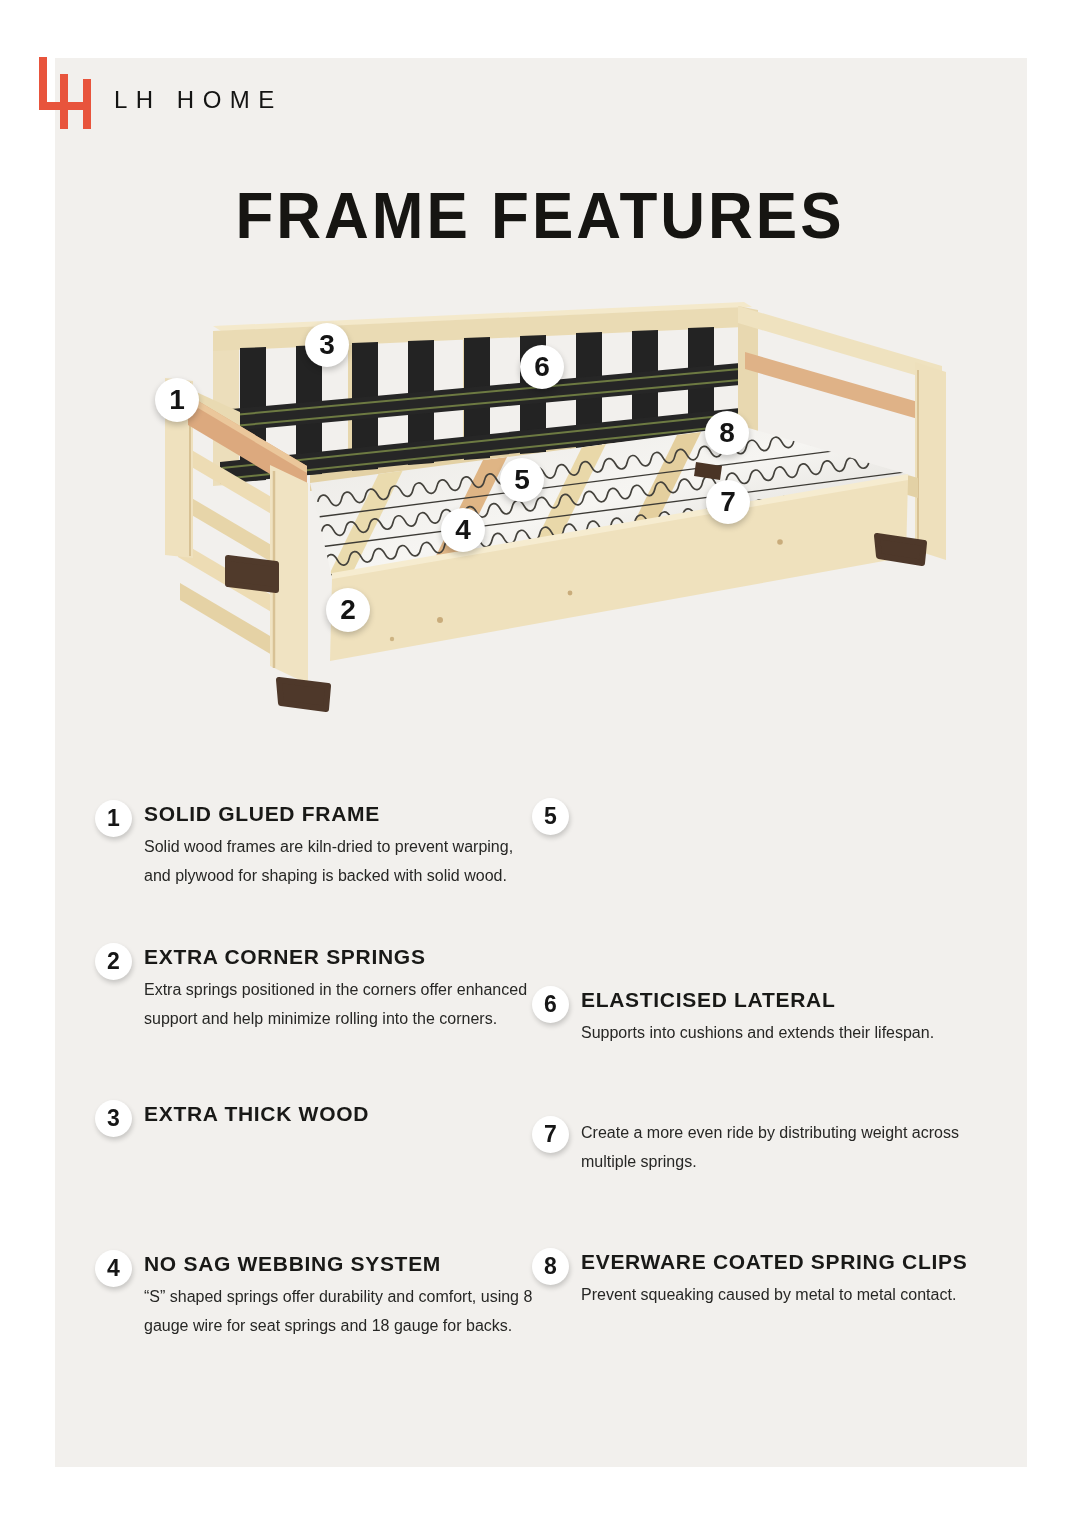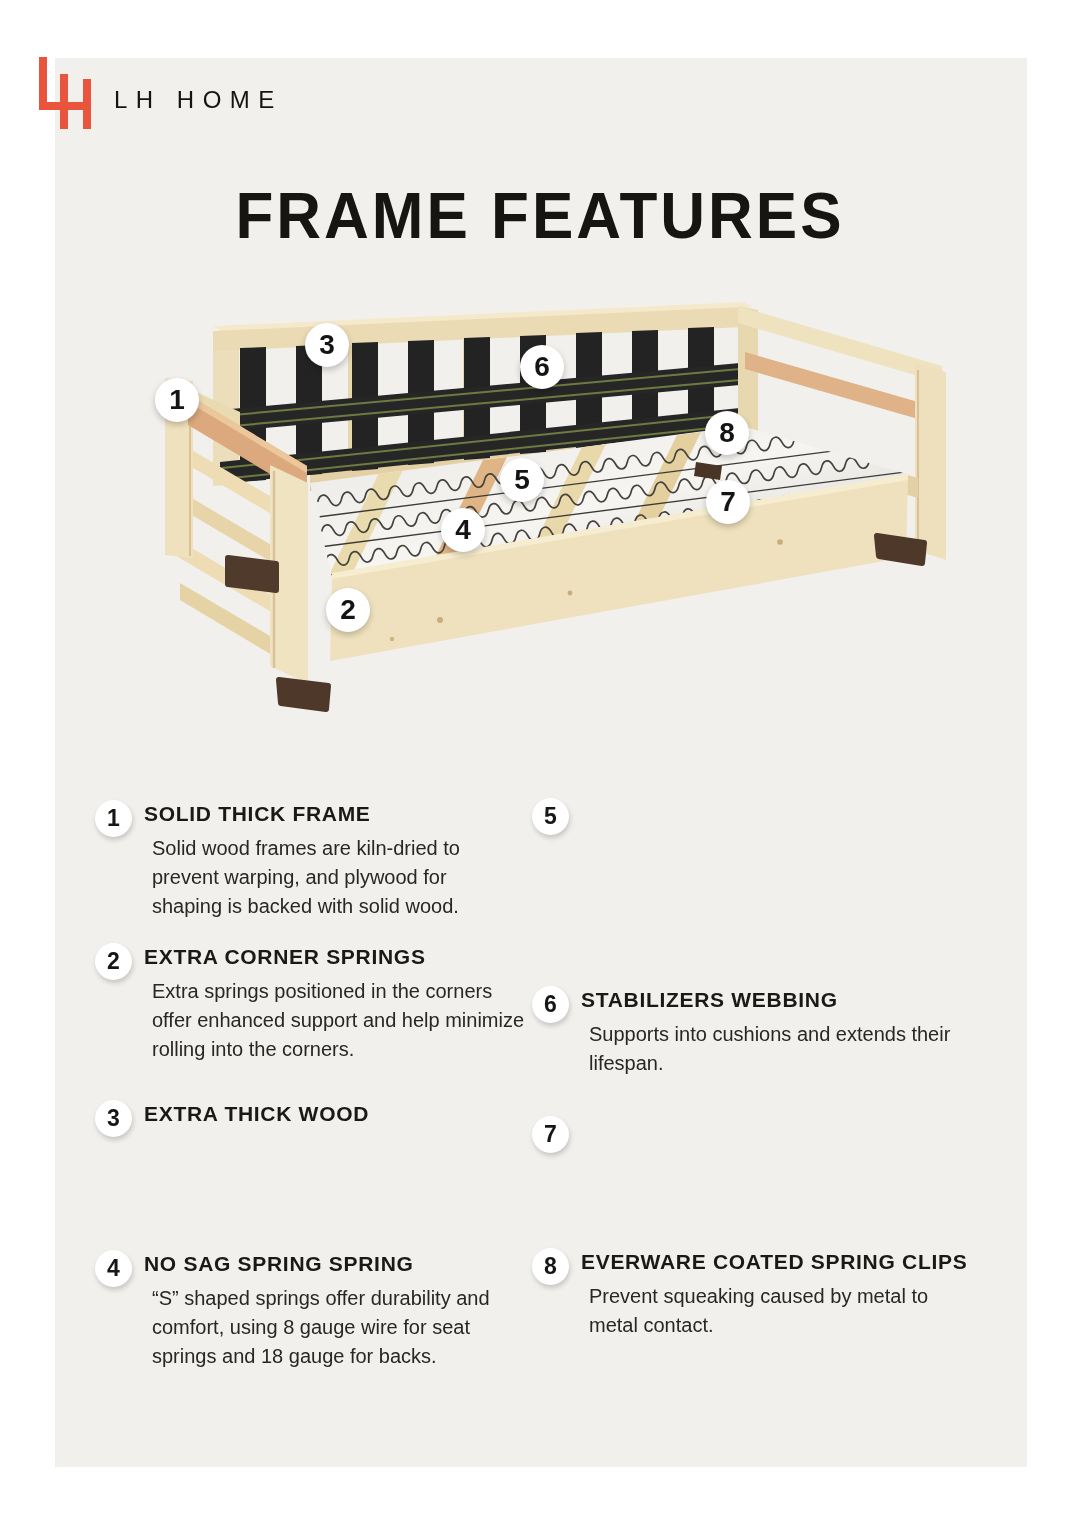--- a/index.html
+++ b/index.html
@@ -26,21 +26,21 @@
            box-shadow:0 3px 6px rgba(0,0,0,.22);}
 
   
   .feature{position:absolute;display:flex;align-items:flex-start;}
   .fnum{flex:0 0 auto;width:37px;height:37px;border-radius:50%;background:#ffffff;
         display:flex;align-items:center;justify-content:center;
         font-size:23px;font-weight:800;color:#161616;
         box-shadow:1px 3px 5px rgba(0,0,0,.18);margin-right:12px;}
   .ftext{padding-top:2px;}
   .ftext h3{margin:0 0 6px 0;font-size:21px;font-weight:800;letter-spacing:.7px;color:#191917;}
-  .ftext p{margin:8px;font-size:20px;line-height:29px;color:#272725;}
+  .ftext p{margin:0;font-size:16px;line-height:29px;color:#272725;}
 </style>
 </head>
 <body>
 
 <div id="page">
   <div id="panel"></div>
 
   <svg id="logo" viewBox="0 0 52 72" width="54" height="72">
     <rect x="0" y="0" width="8" height="53" fill="#e8543c"></rect>
     <rect x="0" y="45" width="50" height="8" fill="#e8543c"></rect>
@@ -159,21 +159,21 @@
     <div class="callout" style="left:301px;top:218px">4</div>
     <div class="callout" style="left:360px;top:168px">5</div>
     <div class="callout" style="left:380px;top:55px">6</div>
     <div class="callout" style="left:566px;top:190px">7</div>
     <div class="callout" style="left:565px;top:121px">8</div>
   </div>
 
   <div class="feature" style="left:95px;top:800px;width:430px">
     <div class="fnum">1</div>
     <div class="ftext">
-      <h3>SOLID THICK FRAME</h3>
+      <h3>SOLID GLUED FRAME</h3>
       <p>Solid wood frames are kiln-dried to prevent warping, and plywood for shaping is backed with solid wood.</p>
     </div>
   </div>
 
   <div class="feature" style="left:95px;top:943px;width:440px">
     <div class="fnum">2</div>
     <div class="ftext">
       <h3>EXTRA CORNER SPRINGS</h3>
       <p>Extra springs positioned in the corners offer enhanced support and help minimize rolling into the corners.</p>
     </div>
@@ -182,40 +182,41 @@
   <div class="feature" style="left:95px;top:1100px;width:435px">
     <div class="fnum">3</div>
     <div class="ftext">
       <h3>EXTRA THICK WOOD</h3>
     </div>
   </div>
 
   <div class="feature" style="left:95px;top:1250px;width:440px">
     <div class="fnum">4</div>
     <div class="ftext">
-      <h3>NO SAG SPRING SPRING</h3>
+      <h3>NO SAG WEBBING SYSTEM</h3>
       <p>“S” shaped springs offer durability and comfort, using 8 gauge wire for seat springs and 18 gauge for backs.</p>
     </div>
   </div>
 
   <div class="feature" style="left:532px;top:798px;width:445px">
     <div class="fnum">5</div>
   </div>
 
   <div class="feature" style="left:532px;top:986px;width:440px">
     <div class="fnum">6</div>
     <div class="ftext">
-      <h3>STABILIZERS WEBBING</h3>
+      <h3>ELASTICISED LATERAL</h3>
       <p>Supports into cushions and extends their lifespan.</p>
     </div>
   </div>
 
   <div class="feature" style="left:532px;top:1116px;width:445px">
     <div class="fnum">7</div>
     <div class="ftext">
+      <p>Create a more even ride by distributing weight across multiple springs.</p>
     </div>
   </div>
 
   <div class="feature" style="left:532px;top:1248px;width:450px">
     <div class="fnum">8</div>
     <div class="ftext">
       <h3>EVERWARE COATED SPRING CLIPS</h3>
       <p>Prevent squeaking caused by metal to metal contact.</p>
     </div>
   </div>

